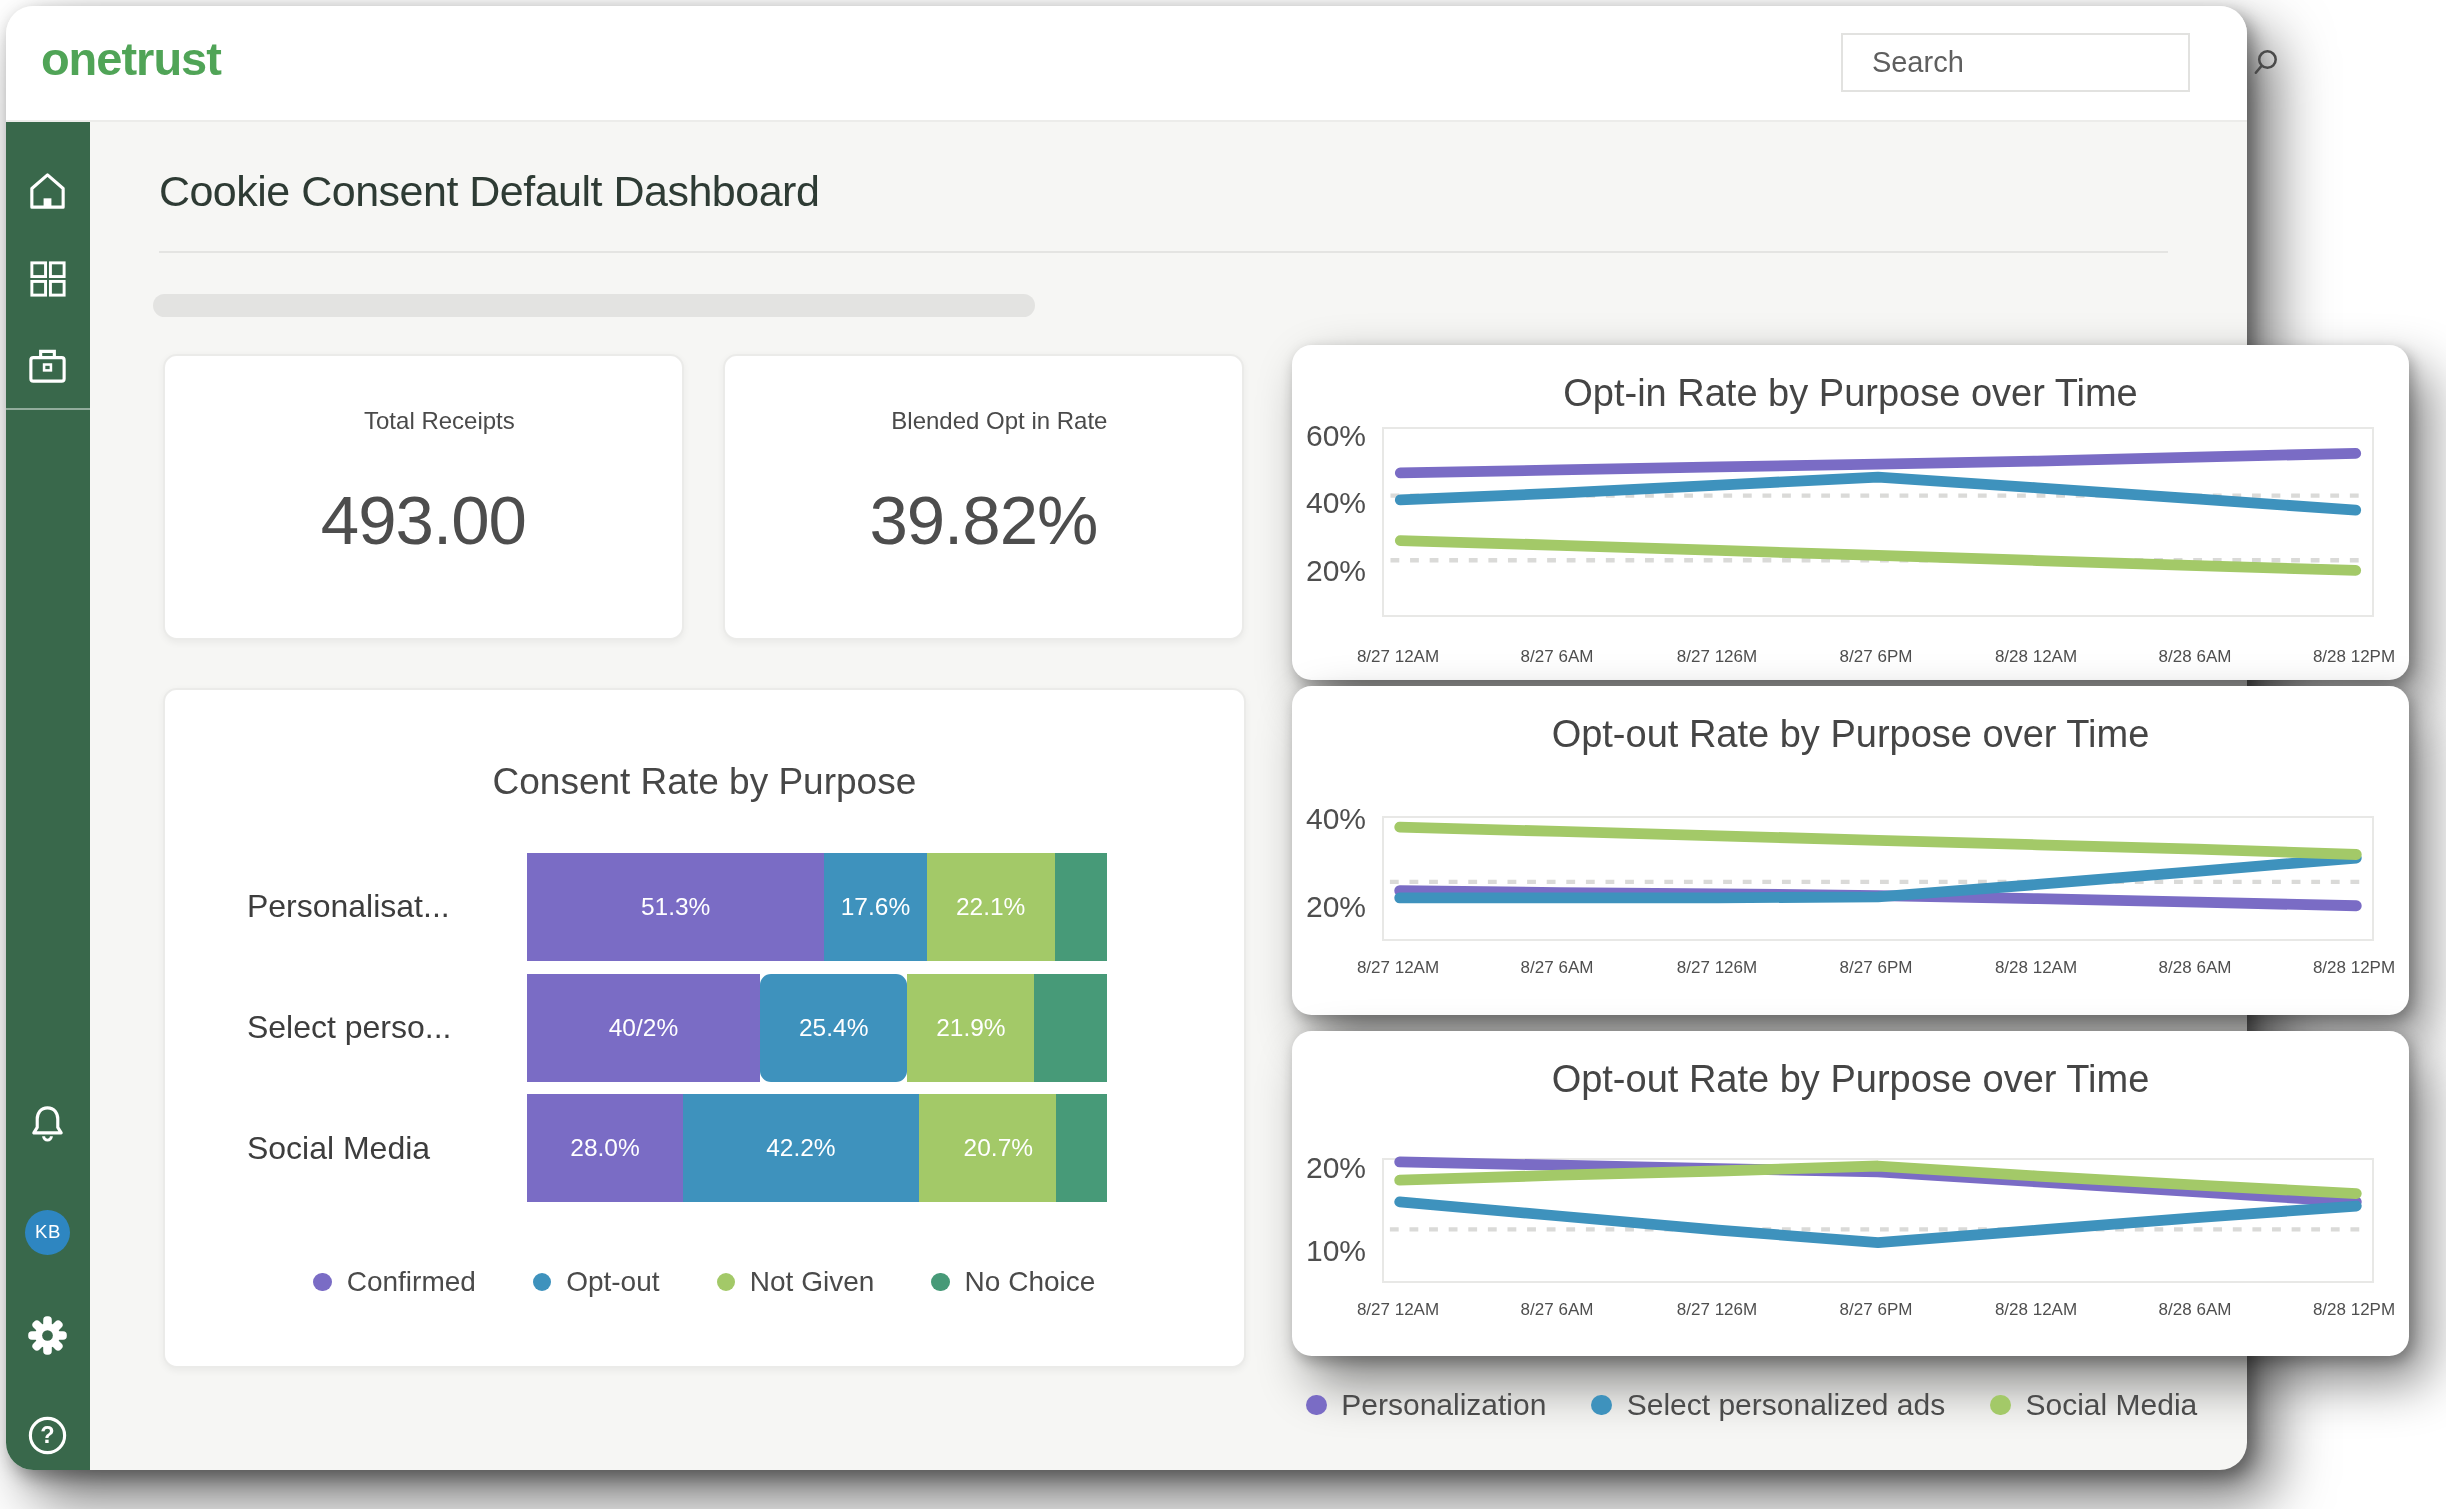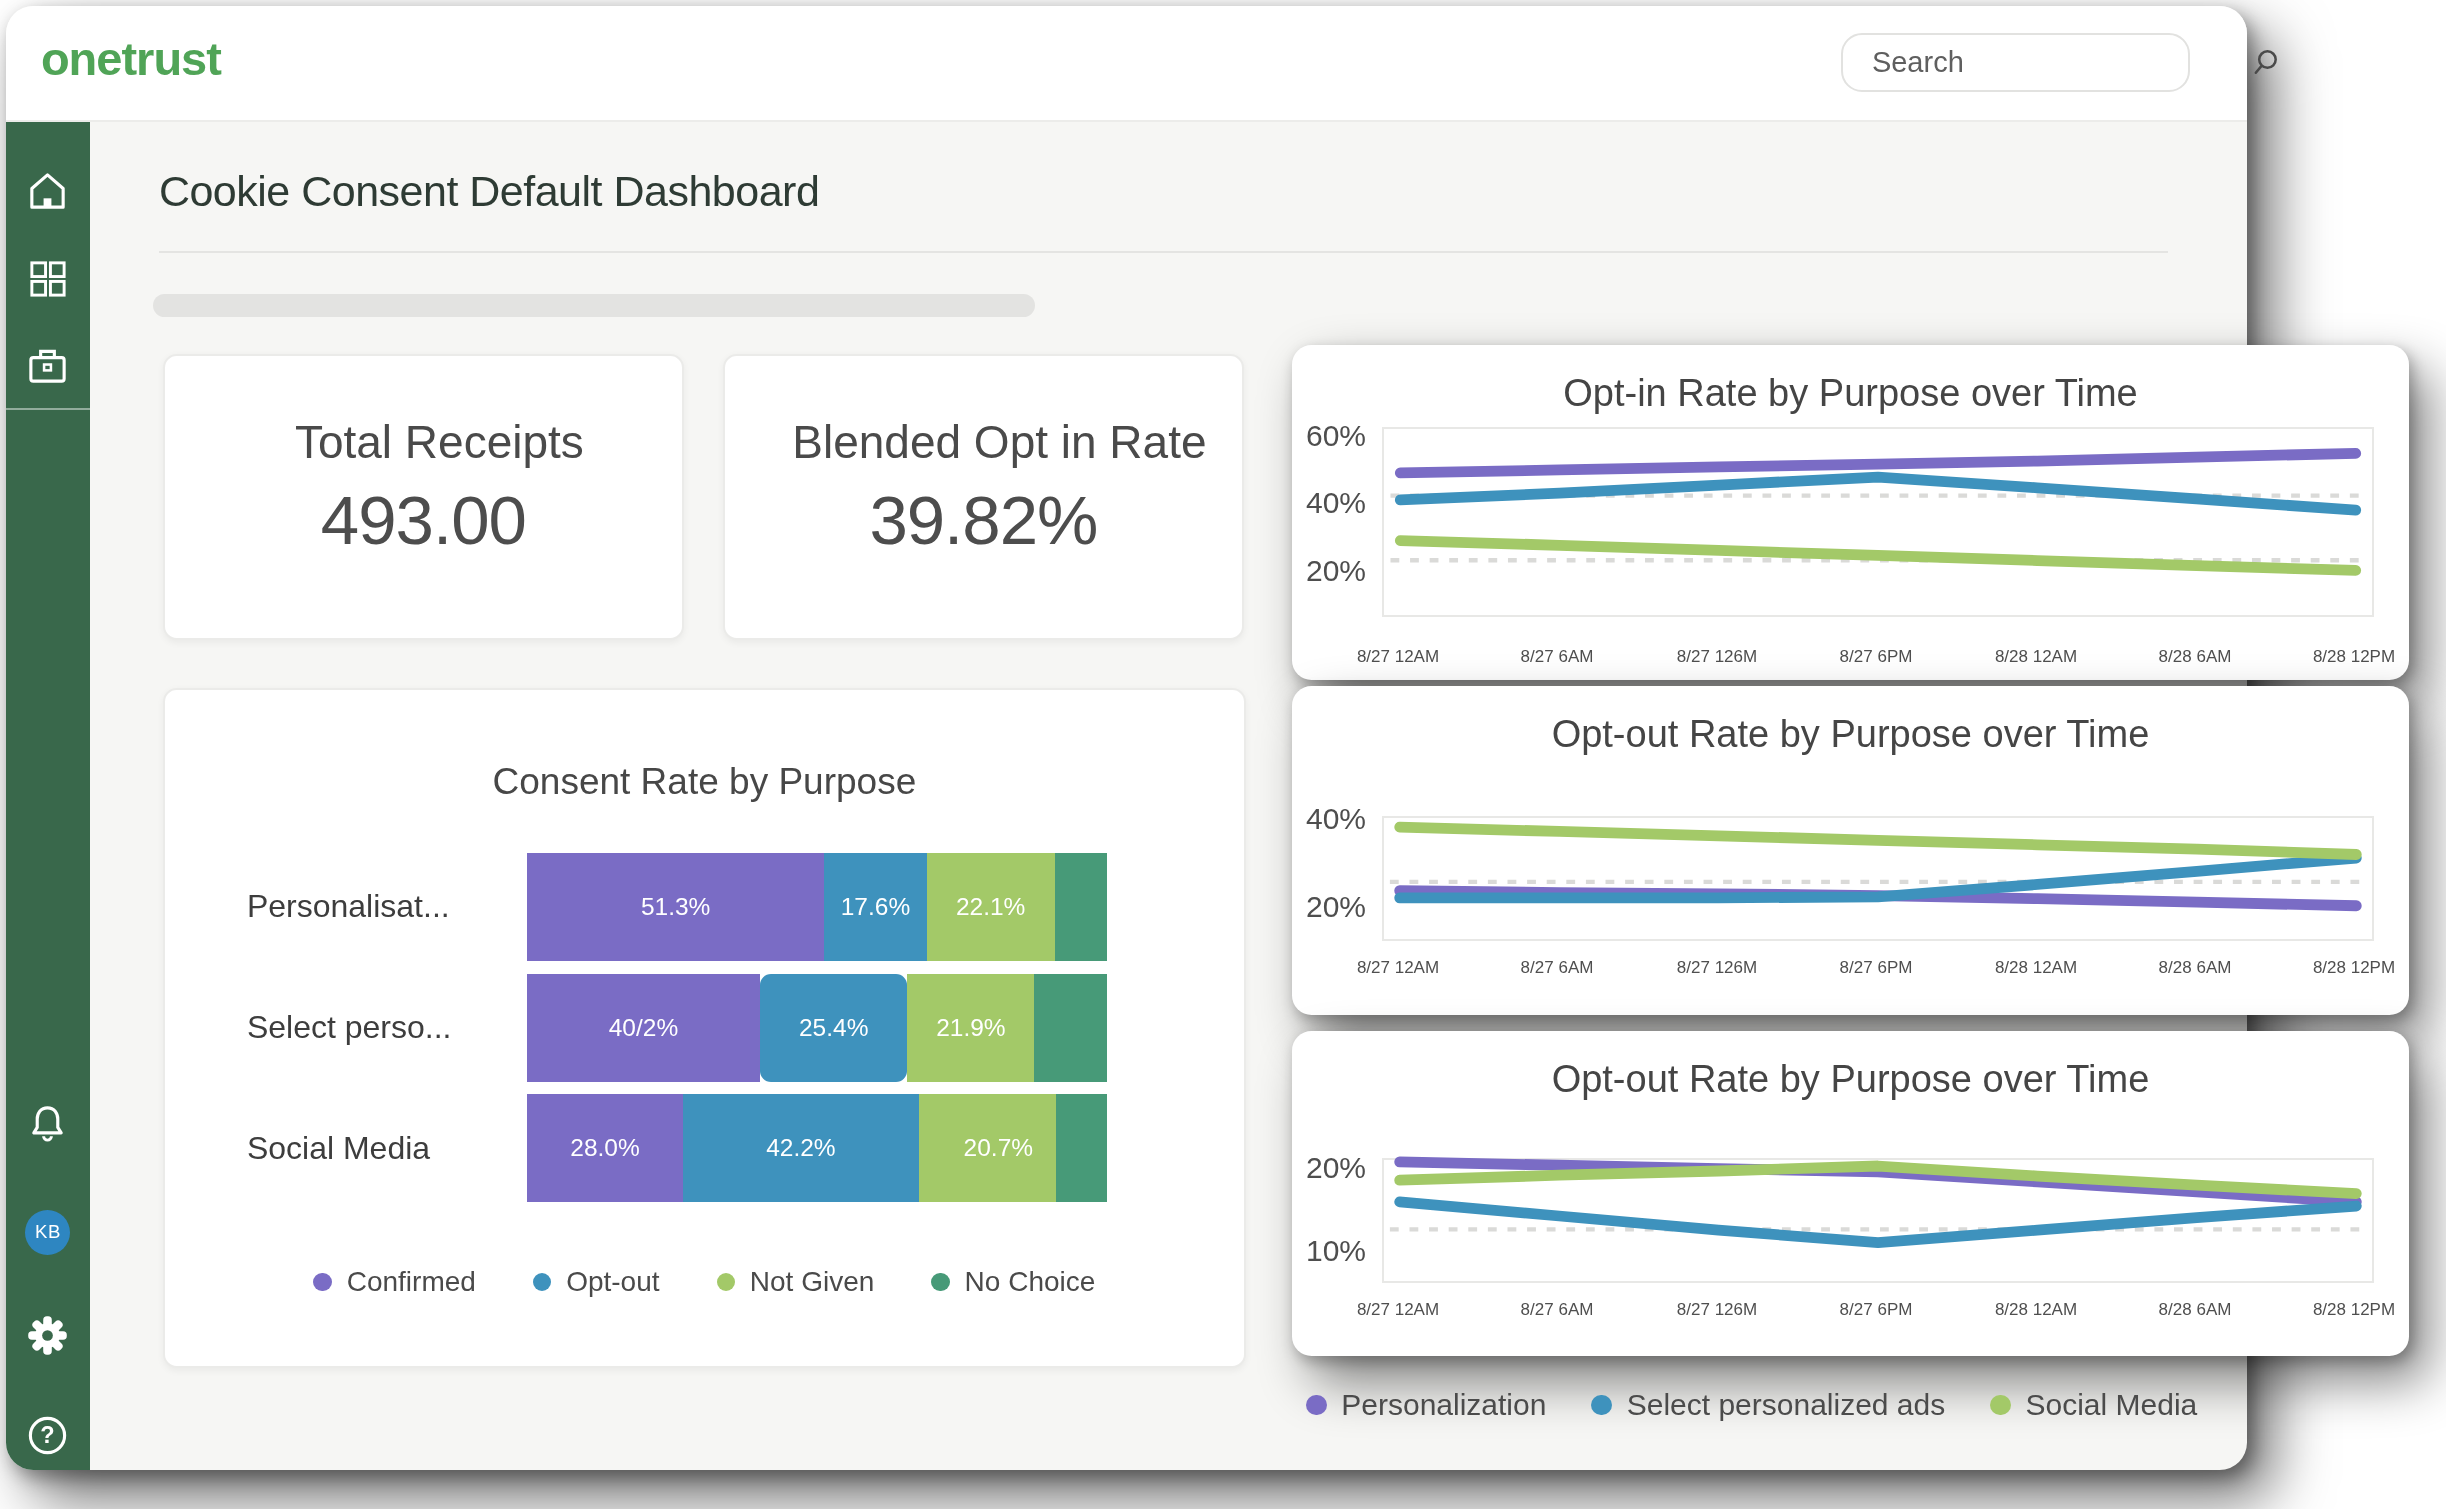--- a/index.html
+++ b/index.html
@@ -9,42 +9,42 @@
   
   .window { position:absolute; left:5.9px; top:5.9px; width:2241px; height:1464px;
     background:#F6F6F4; border-radius:27.4px;
     box-shadow: 25.5px 29px 59px rgba(0,0,0,0.55), 5.9px 7.8px 17.6px rgba(0,0,0,0.35); }
 
   .app-header { position:absolute; left:0; top:0; right:0; height:116px; background:#ffffff;
     border-radius:27.4px 27.4px 0 0; border-bottom:2px solid #ececea; z-index:3; }
   .logo { position:absolute; left:35px; top:25.5px; font-size:47px; font-weight:700; letter-spacing:-1px; }
 
   .search-box { position:absolute; right:57px; top:27.4px; width:349px; height:59px;
-    border:2px solid #e2e2e0; border-radius:21px; background:#fff; display:flex; align-items:center; padding:0 21.6px 0 29px; }
+    border:2px solid #e2e2e0; border-radius:0; background:#fff; display:flex; align-items:center; padding:0 21.6px 0 29px; }
   .search-box input { flex:1; border:none; outline:none; font-size:29px; color:#555; background:transparent; font-family:"Liberation Sans", sans-serif; }
   .search-box input::placeholder { color:#5f5f5f; opacity:1; }
 
   
   .sidebar { position:absolute; left:0; top:116px; width:84px; bottom:0; background:#39684B;
     border-radius:0 0 0 27.4px; z-index:2; }
   .side-icon { position:absolute; left:0; width:84px; height:55px; display:flex; align-items:center; justify-content:center;
     background:transparent; border:none; cursor:pointer; }
   .side-divider { position:absolute; left:0; right:0; top:286px; height:2px; background:rgba(255,255,255,0.45); }
   .avatar { width:45px; height:45px; border-radius:50%; background:#2E86C1; color:#fff; font-size:18.6px;
     display:flex; align-items:center; justify-content:center; letter-spacing:0.5px; }
 
   
   .page-title { position:absolute; left:153px; top:161px; font-size:43px; font-weight:400; color:#2E3B34; letter-spacing:-0.5px; }
   .title-divider { position:absolute; left:153px; top:245px; width:2009px; height:2px; background:#e4e4e2; }
   .skeleton-pill { position:absolute; left:147px; top:288px; width:882px; height:23.5px; border-radius:11.8px; background:#E3E3E1; }
 
   .card { background:#ffffff; border:2px solid #ebebe9; border-radius:13.7px; box-shadow:0 2.9px 7.8px rgba(0,0,0,0.05); }
 
   .kpi { position:absolute; top:348px; width:521px; height:286px; text-align:center; }
-  .kpi-label { position:absolute; top:59px; left:0; right:0; font-size:46px; color:#4a4a4a;padding-left:32px; }
+  .kpi-label { position:absolute; top:51px; left:0; right:0; font-size:24px; color:#4a4a4a;padding-left:32px; }
   .kpi-value { position:absolute; top:125px; left:0; right:0; font-size:69px; color:#4d4d4d; letter-spacing:-1px; }
 
   
   .bar-card { position:absolute; left:157px; top:682px; width:1083px; height:680px;text-decoration:underline; }
   .bar-title { position:absolute; top:71px; left:0; right:0; text-align:center; font-size:37px; color:#474747; }
   .bar-rows { position:absolute; top:163px; left:82px; right:137px; }
   .bar-row { display:flex; align-items:center; height:108px; margin-bottom:12.7px; }
   .bar-label { width:280px; font-size:32px; color:#3d3d3d; font-weight:500; flex-shrink:0; }
   .bar-track { flex:1; height:108px; display:flex; overflow:hidden; }
   .seg { display:flex; align-items:center; justify-content:center; }

